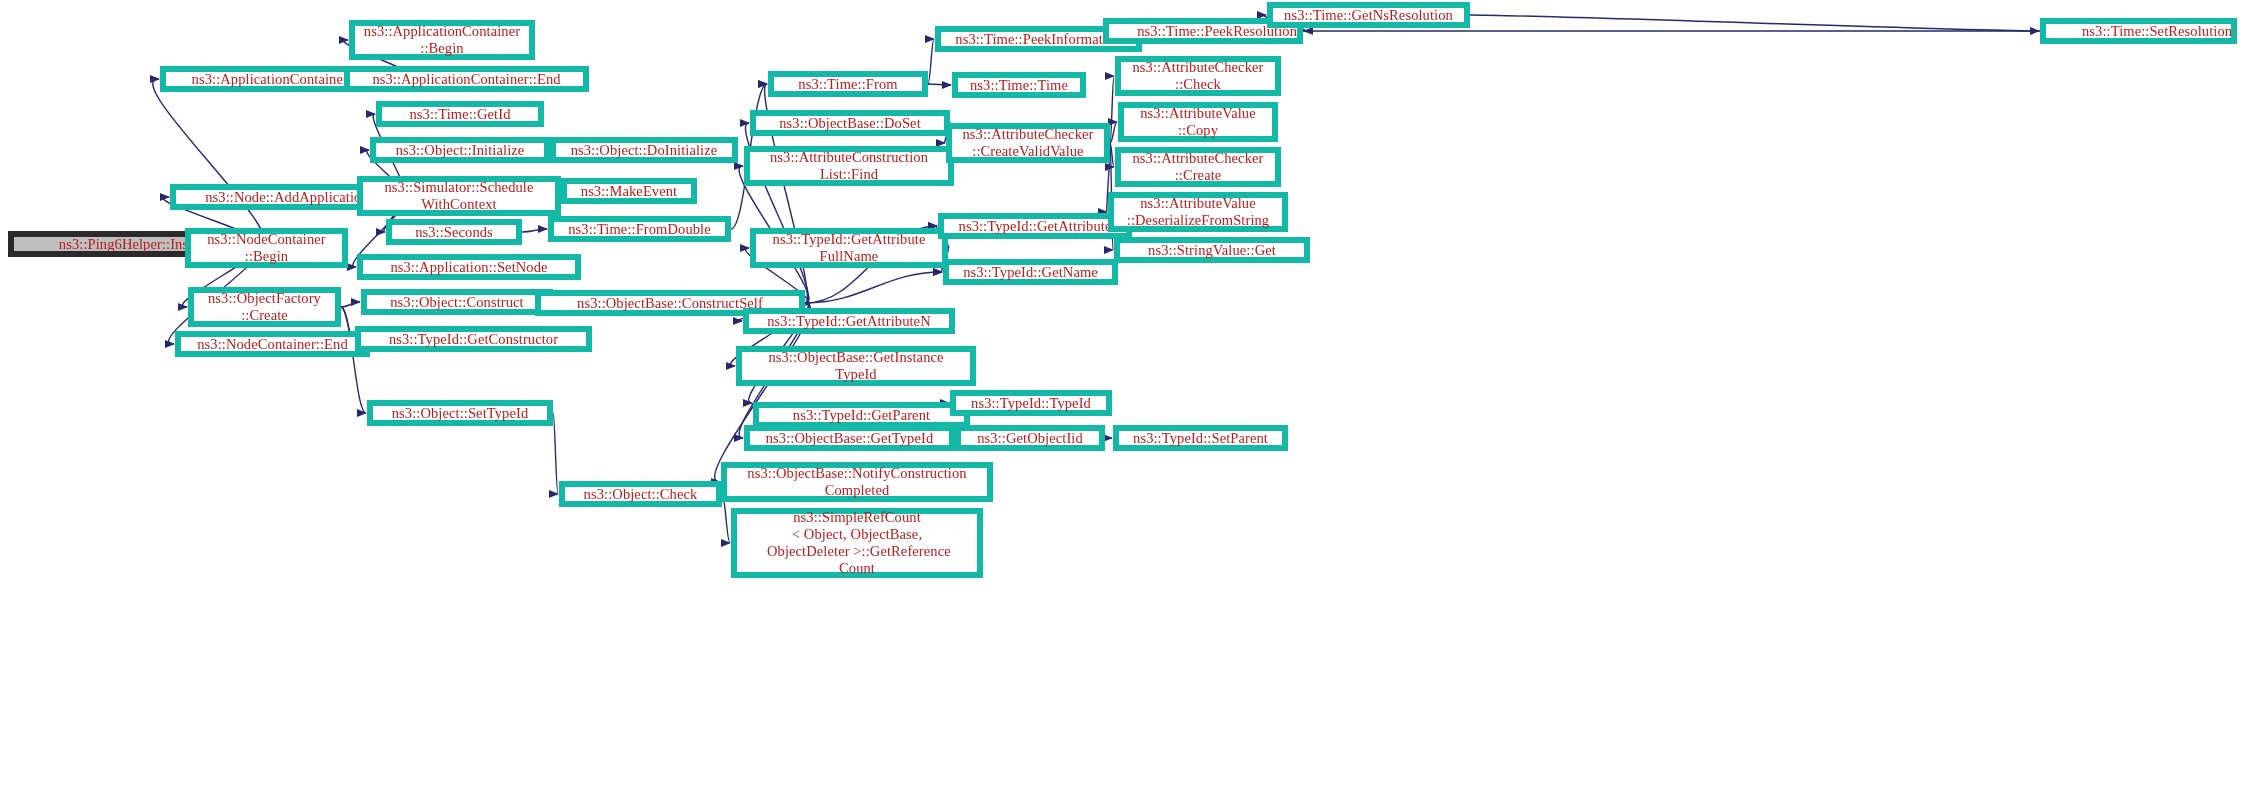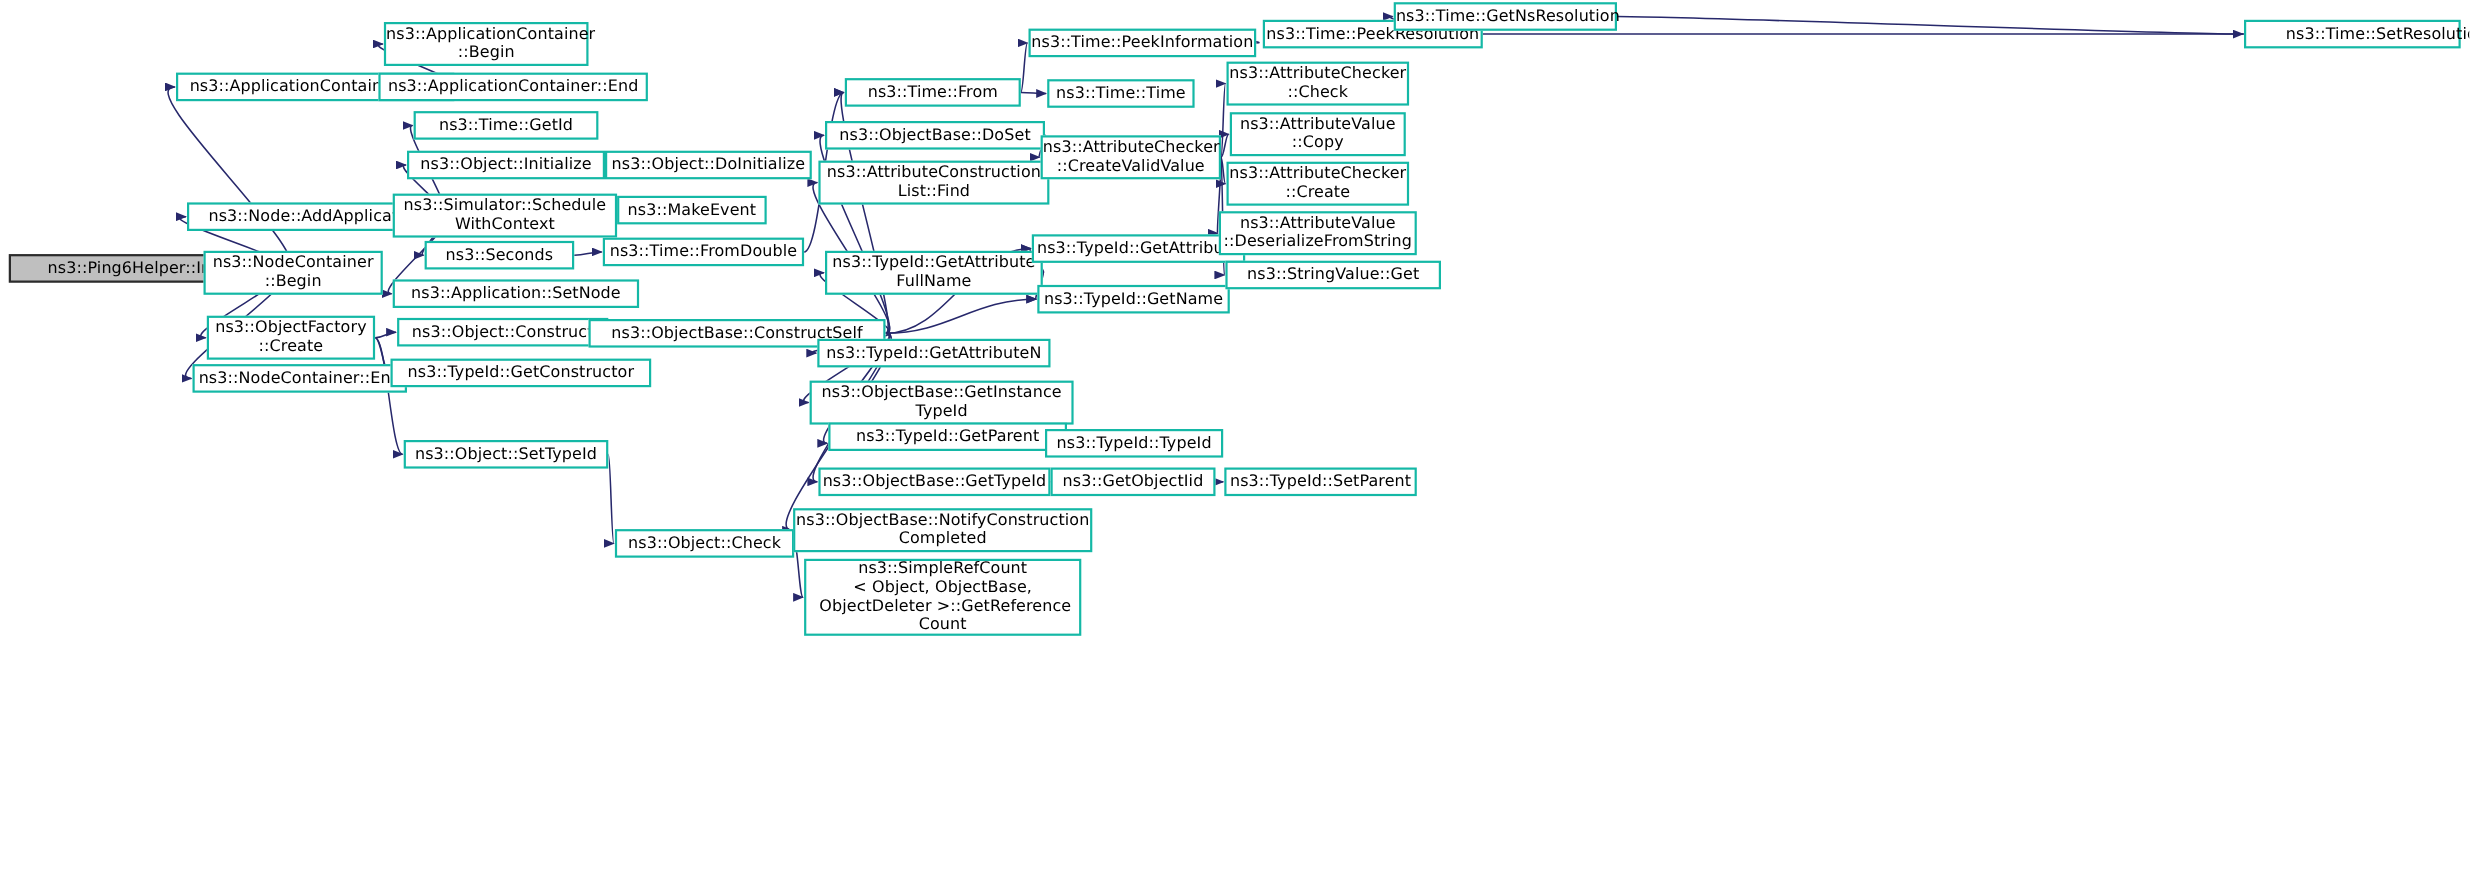--- a/index.html
+++ b/index.html
@@ -19,32 +19,33 @@
     position: absolute;
     left: 0;
     top: 0;
     width: 2245px;
     height: 805px;
     pointer-events: none;
   }
   .node {
     position: absolute;
     box-sizing: border-box;
-    border: 2px solid #14b8a6;
+    border: 6px solid #14b8a6;
     background: #ffffff;
-    color: #000000;
+    color: #b91c1c;
     font-size: 14.5px;
     line-height: 1.16;
     display: flex;
     align-items: center;
     justify-content: center;
     text-align: center;
     white-space: pre;
     letter-spacing: 0.1px;
     z-index: 2;
+    font-family: Liberation Serif, serif;
   }
   .node.root {
     background: #bfbfbf;
     border-color: #2b2b2b;
   }
   .node-label {
     display: block;
     width: 100%;
     white-space: pre;
   }
@@ -137,37 +138,37 @@
       <div class="node" style="left: 535px; top: 290px; width: 270px; height: 26px;"><span class="node-label">ns3::ObjectBase::ConstructSelf</span></div>
       <div class="node" style="left: 768px; top: 71px; width: 160px; height: 26px;"><span class="node-label">ns3::Time::From</span></div>
       <div class="node" style="left: 750px; top: 110px; width: 200px; height: 26px;"><span class="node-label">ns3::ObjectBase::DoSet</span></div>
       <div class="node" style="left: 744px; top: 146px; width: 210px; height: 40px;"><span class="node-label">ns3::AttributeConstruction
 List::Find</span></div>
       <div class="node" style="left: 750px; top: 228px; width: 198px; height: 40px;"><span class="node-label">ns3::TypeId::GetAttribute
 FullName</span></div>
       <div class="node" style="left: 743px; top: 308px; width: 212px; height: 26px;"><span class="node-label">ns3::TypeId::GetAttributeN</span></div>
       <div class="node" style="left: 736px; top: 346px; width: 240px; height: 40px;"><span class="node-label">ns3::ObjectBase::GetInstance
 TypeId</span></div>
-      <div class="node" style="left: 753px; top: 384px; width: 217px; height: 26px;"><span class="node-label">ns3::TypeId::GetParent</span></div>
+      <div class="node" style="left: 753px; top: 402px; width: 217px; height: 26px;"><span class="node-label">ns3::TypeId::GetParent</span></div>
       <div class="node" style="left: 744px; top: 425px; width: 211px; height: 26px;"><span class="node-label">ns3::ObjectBase::GetTypeId</span></div>
       <div class="node" style="left: 721px; top: 462px; width: 272px; height: 40px;"><span class="node-label">ns3::ObjectBase::NotifyConstruction
 Completed</span></div>
       <div class="node" style="left: 731px; top: 508px; width: 252px; height: 70px;"><span class="node-label">ns3::SimpleRefCount
 &lt; Object, ObjectBase,
  ObjectDeleter &gt;::GetReference
 Count</span></div>
       <div class="node" style="left: 935px; top: 26px; width: 207px; height: 26px;"><span class="node-label">ns3::Time::PeekInformation</span></div>
       <div class="node" style="left: 952px; top: 72px; width: 134px; height: 26px;"><span class="node-label">ns3::Time::Time</span></div>
       <div class="node" style="left: 946px; top: 123px; width: 164px; height: 40px;"><span class="node-label">ns3::AttributeChecker
 ::CreateValidValue</span></div>
       <div class="node" style="left: 938px; top: 213px; width: 194px; height: 26px;"><span class="node-label">ns3::TypeId::GetAttribute</span></div>
       <div class="node" style="left: 943px; top: 259px; width: 175px; height: 26px;"><span class="node-label">ns3::TypeId::GetName</span></div>
       <div class="node" style="left: 950px; top: 390px; width: 162px; height: 26px;"><span class="node-label">ns3::TypeId::TypeId</span></div>
       <div class="node" style="left: 955px; top: 425px; width: 150px; height: 26px;"><span class="node-label">ns3::GetObjectIid</span></div>
-      <div class="node" style="left: 1148px; top: 18px; width: 200px; height: 26px;"><span class="node-label">ns3::Time::PeekResolution</span></div>
+      <div class="node" style="left: 1103px; top: 18px; width: 200px; height: 26px; text-align: right;"><span class="node-label">ns3::Time::PeekResolution</span></div>
       <div class="node" style="left: 1267px; top: 2px; width: 203px; height: 26px;"><span class="node-label">ns3::Time::GetNsResolution</span></div>
       <div class="node" style="left: 2040px; top: 18px; width: 197px; height: 26px; padding-left: 36px;"><span class="node-label">ns3::Time::SetResolution</span></div>
       <div class="node" style="left: 1115px; top: 56px; width: 166px; height: 40px;"><span class="node-label">ns3::AttributeChecker
 ::Check</span></div>
       <div class="node" style="left: 1118px; top: 102px; width: 160px; height: 40px;"><span class="node-label">ns3::AttributeValue
 ::Copy</span></div>
       <div class="node" style="left: 1115px; top: 147px; width: 166px; height: 40px;"><span class="node-label">ns3::AttributeChecker
 ::Create</span></div>
       <div class="node" style="left: 1108px; top: 192px; width: 180px; height: 40px;"><span class="node-label">ns3::AttributeValue
 ::DeserializeFromString</span></div>

